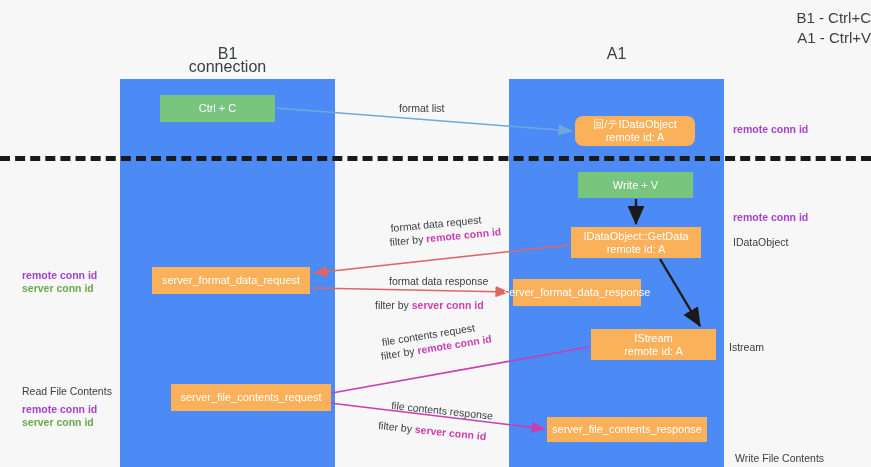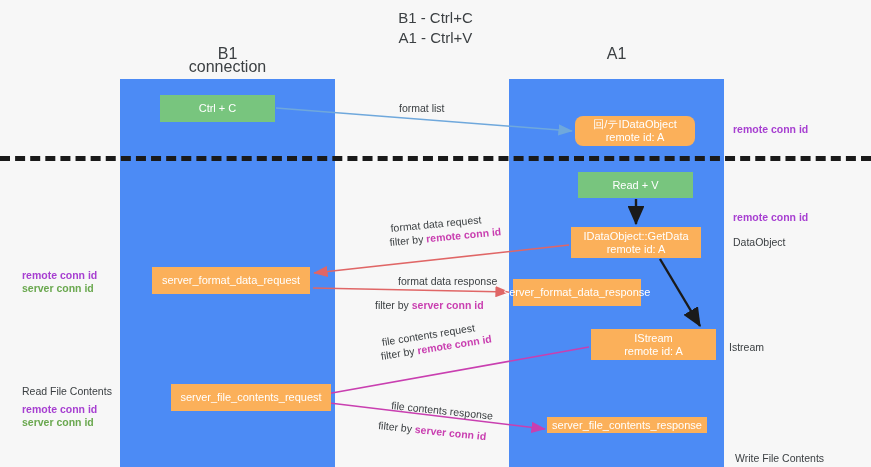--- a/index.html
+++ b/index.html
@@ -21,21 +21,21 @@
   .lane-head{
     position:absolute;text-align:center;width:215px;
     font-size:16px;line-height:13px;color:#3c4043;
   }
   #head-b1{left:120px;top:47px;}
   #head-a1{left:509px;top:47px;}
   .lane-head .l2{display:block;}
 
   
   #title{
-    position:absolute;left:0;top:8px;width:871px;text-align:center;
+    position:absolute;left:0;top:8px;width:871px;text-align:right;
     font-size:15px;line-height:20px;color:#3c4043;
   }
   #title span{display:block;}
 
   
   .node{
     position:absolute;box-sizing:border-box;
     display:flex;flex-direction:column;
     align-items:center;justify-content:center;
     color:#ffffff;font-size:11px;line-height:13px;
@@ -47,21 +47,21 @@
   .orange{background:#fbb05a;}
 
   #n-ctrlc{left:160px;top:95px;width:115px;height:27px;}
   #n-idataobject{left:575px;top:116px;width:120px;height:30px;border-radius:8px;}
   #n-ctrlv{left:578px;top:172px;width:115px;height:26px;}
   #n-getdata{left:571px;top:227px;width:130px;height:31px;}
   #n-sfdreq{left:152px;top:267px;width:158px;height:27px;}
   #n-sfdres{left:513px;top:279px;width:128px;height:27px;}
   #n-istream{left:591px;top:329px;width:125px;height:31px;}
   #n-sfcreq{left:151px;top:384px;width:160px;height:27px;margin-left:20px;}
-  #n-sfcres{left:547px;top:417px;width:160px;height:16px;}
+  #n-sfcres{left:547px;top:417px;width:160px;height:25px;}
 
   
   #divider{
     position:absolute;left:0px;top:156px;width:871px;height:0;
     border-top:5px dashed #1a1a1a;
   }
 
   
   #arrows{position:absolute;left:0;top:0;width:871px;height:467px;}
 
@@ -138,21 +138,21 @@
   <div class="node green" id="n-ctrlc">
     <span>Ctrl + C</span>
   </div>
 
   <div class="node orange" id="n-idataobject">
     <span>回/テIDataObject</span>
     <span class="sub">remote id: A</span>
   </div>
 
   <div class="node green" id="n-ctrlv">
-    <span>Read + V</span>
+    <span>Write + V</span>
   </div>
 
   <div class="node orange" id="n-getdata">
     <span>IDataObject::GetData</span>
     <span class="sub">remote id: A</span>
   </div>
 
   <div class="node orange" id="n-sfdreq">
     <span>server_format_data_request</span>
   </div>
@@ -178,21 +178,21 @@
     <span>format list</span>
   </div>
 
   <div class="lbl rot" style="left:390px;top:222px;transform:rotate(-5.5deg);">
     <span>format data request</span>
   </div>
   <div class="lbl rot" style="left:389px;top:236px;transform:rotate(-5.5deg);">
     <span>filter by </span><span class="hl-magenta">remote conn id</span>
   </div>
 
-  <div class="lbl" style="left:398px;top:275px;">
+  <div class="lbl" style="left:389px;top:275px;">
     <span>format data response</span>
   </div>
   <div class="lbl" style="left:375px;top:299px;">
     <span>filter by </span><span class="hl-magenta">server conn id</span>
   </div>
 
   <div class="lbl rot" style="left:381px;top:336px;transform:rotate(-9deg);">
     <span>file contents request</span>
   </div>
   <div class="lbl rot" style="left:380px;top:350px;transform:rotate(-9deg);">
@@ -208,21 +208,21 @@
 
   <div class="side p" style="left:733px;top:123px;">
     <span>remote conn id</span>
   </div>
 
   <div class="side p" style="left:733px;top:211px;">
     <span>remote conn id</span>
   </div>
 
   <div class="side k" style="left:733px;top:236px;">
-    <span>DataObject</span>
+    <span>IDataObject</span>
   </div>
 
   <div class="side k" style="left:729px;top:341px;">
     <span>Istream</span>
   </div>
 
   <div class="side k" style="left:735px;top:424px;margin-top:28px;">
     <span>Write File Contents</span>
   </div>
 

